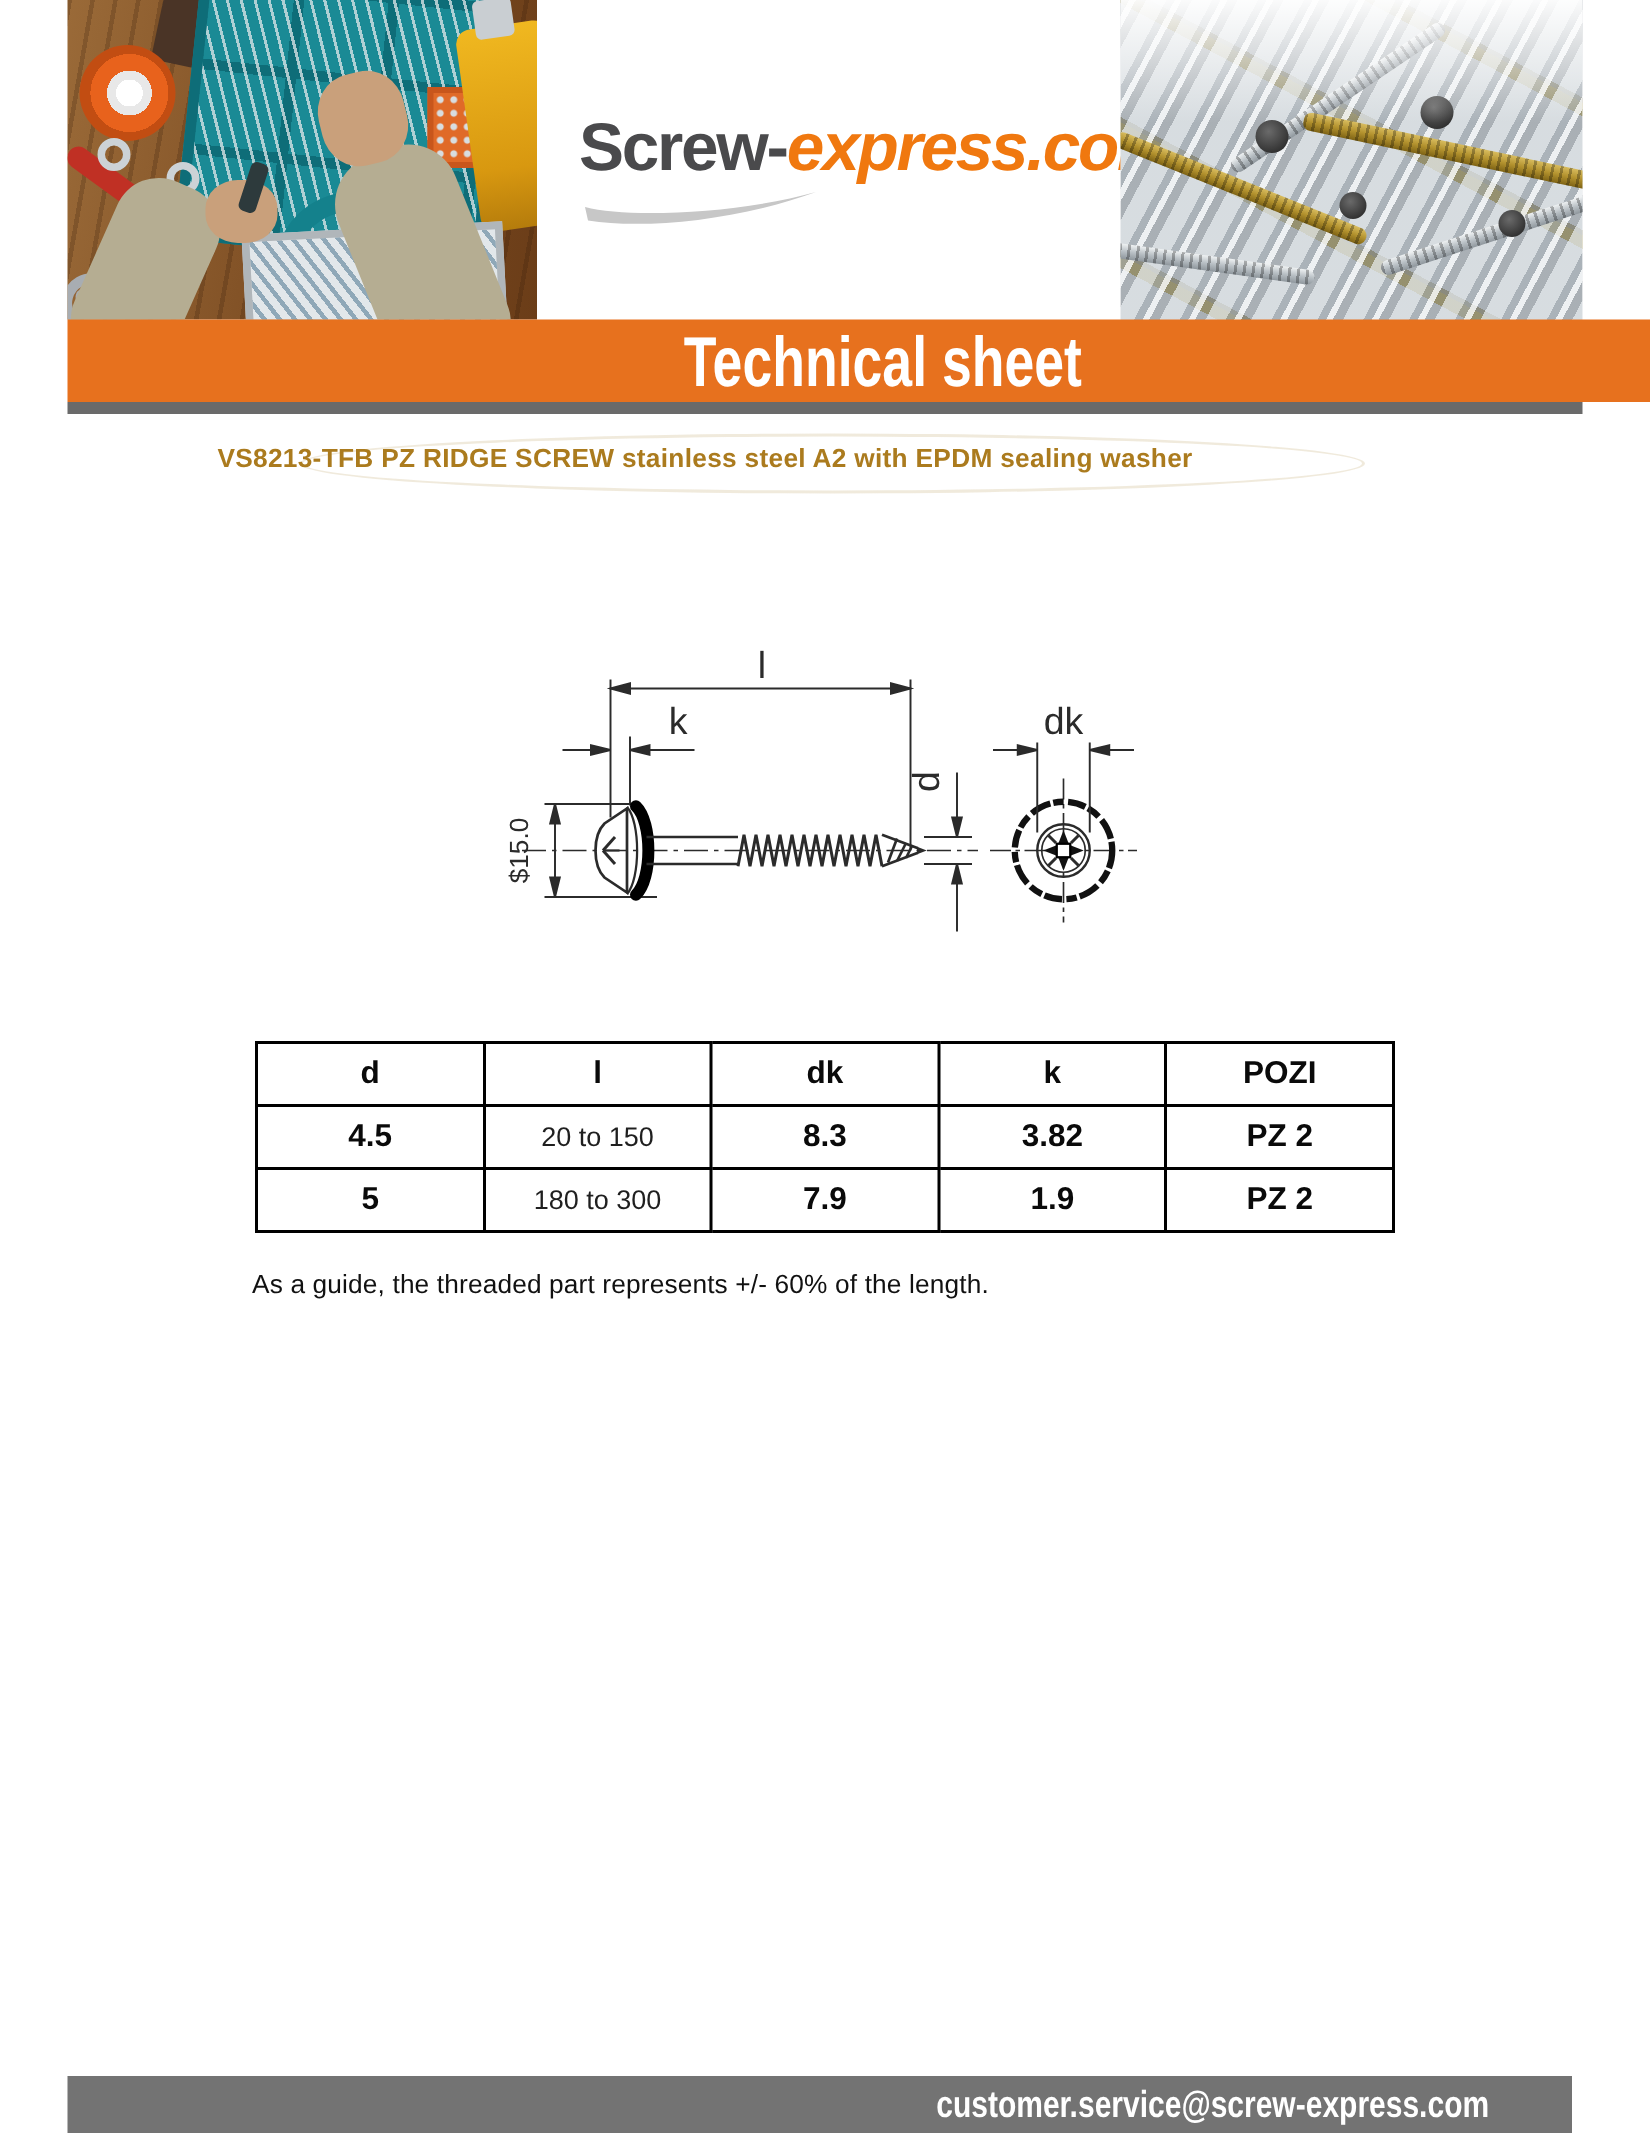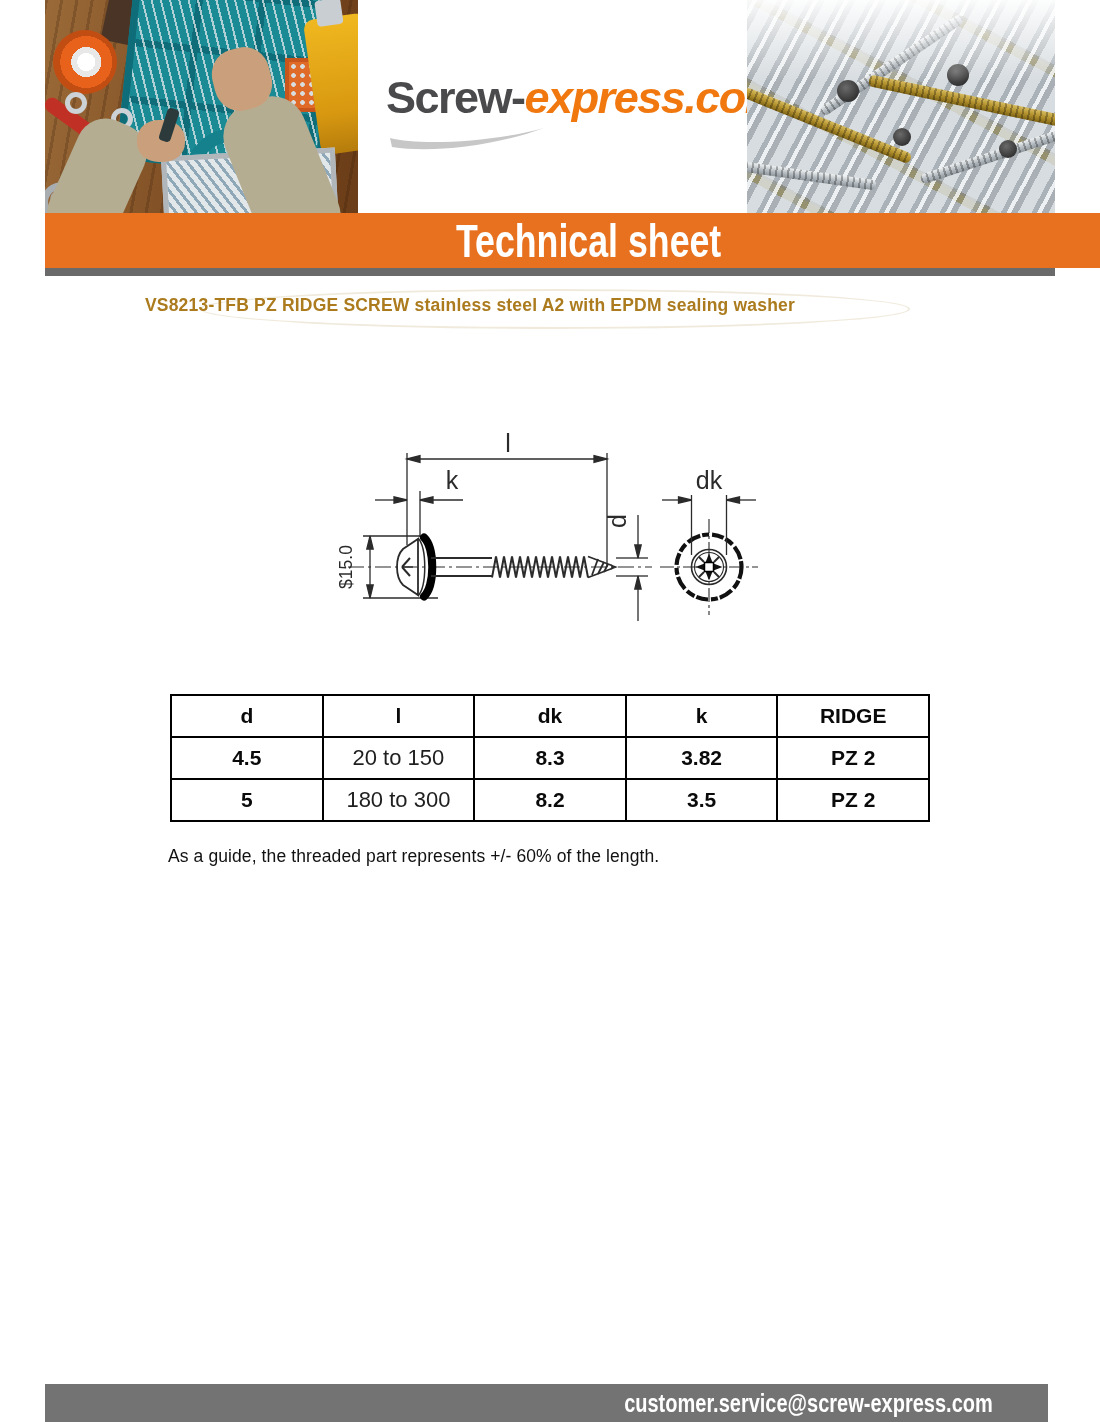--- a/index.html
+++ b/index.html
@@ -70,21 +70,21 @@
     color:#ab7b1e;font-size:17.5px;font-weight:600;letter-spacing:.2px;}
 
   
   .drawing{position:absolute;left:330px;top:425px;}
   .drawing text{font-family:"Liberation Sans",sans-serif;fill:#2b2b2b;}
 
   
   .spec-table{position:absolute;left:170px;top:694px;width:760px;border-collapse:collapse;table-layout:fixed;}
   .spec-table th,.spec-table td{border:2.5px solid #000;height:40px;text-align:center;vertical-align:middle;
     font-size:21px;font-weight:700;color:#0a0a0a;padding:0;}
-  .spec-table td.light{font-size:22px;font-weight:400;color:#1f1f1f;}
+  .spec-table td.light{font-size:18px;font-weight:400;color:#1f1f1f;}
 
   
   .note{position:absolute;left:168px;top:846px;font-size:17.5px;color:#111;letter-spacing:.1px;}
 
   
   .footer{position:absolute;left:45px;top:1384px;width:1003px;height:38px;background:#737373;
     display:flex;align-items:center;justify-content:flex-end;}
   .footer span{color:#fff;font-size:25px;font-weight:800;transform:scaleX(.8);transform-origin:right center;
     margin-right:55px;white-space:nowrap;}
 </style>
@@ -239,34 +239,34 @@
     <text x="22" y="142" font-size="17.5" text-anchor="middle" transform="rotate(-90 22 142)">$15.0</text>
   </svg>
 
   <table class="spec-table">
     <tbody>
         <tr>
       <th>d</th>
       <th>l</th>
       <th>dk</th>
       <th>k</th>
-      <th>RIDGE</th>
+      <th>POZI</th>
     </tr>
     <tr>
       <td>4.5</td>
       <td class="light">20 to 150</td>
       <td>8.3</td>
       <td>3.82</td>
       <td>PZ 2</td>
     </tr>
     <tr>
       <td>5</td>
       <td class="light">180 to 300</td>
-      <td>8.2</td>
-      <td>3.5</td>
+      <td>7.9</td>
+      <td>1.9</td>
       <td>PZ 2</td>
     </tr>
   </tbody>
     </table>
 
   <div class="note">As a guide, the threaded part represents +/- 60% of the length.</div>
 
   <div class="footer">
     <span>customer.service@screw-express.com</span>
   </div>

